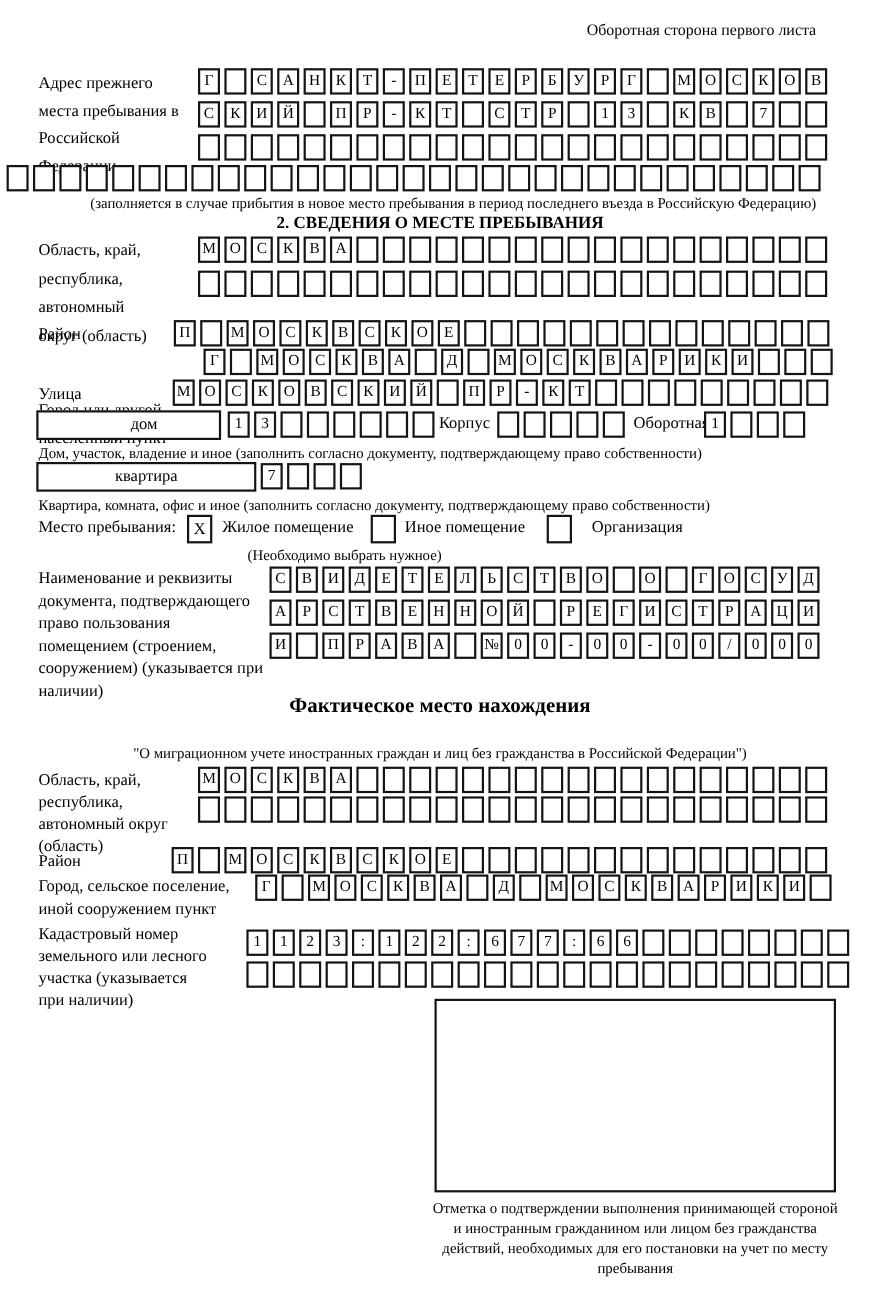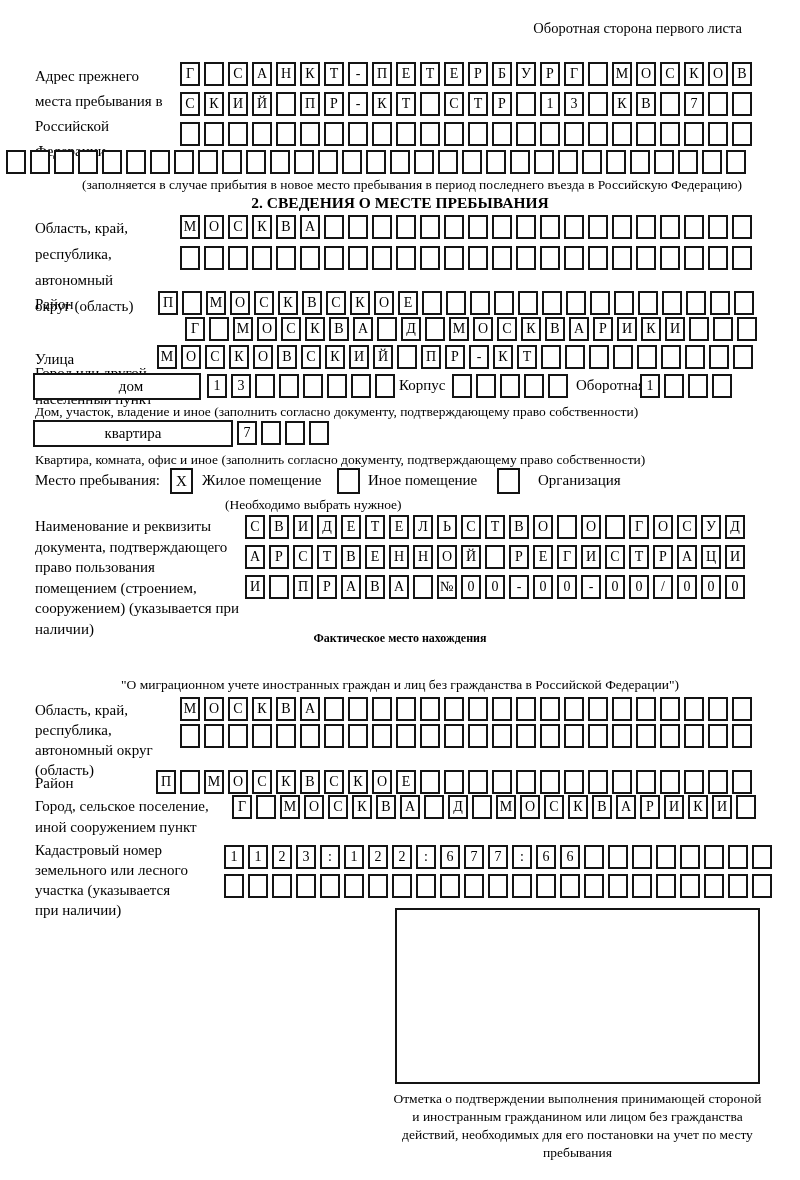--- a/index.html
+++ b/index.html
@@ -404,21 +404,21 @@
       <span class="cell">0</span>
       <span class="cell">-</span>
       <span class="cell">0</span>
       <span class="cell">0</span>
       <span class="cell">/</span>
       <span class="cell">0</span>
       <span class="cell">0</span>
       <span class="cell">0</span>
     </div>
 
-  <div class="abs center bold" style="top:631px;font-size:12px;">Фактическое место нахождения</div>
+  <div class="abs center bold" style="top:631px;font-size:19px;">Фактическое место нахождения</div>
   <div class="abs note center" style="top:677px;">"О миграционном учете иностранных граждан и лиц без гражданства в Российской Федерации")</div>
 
   <div class="abs lbl" style="left:35px;top:700px;width:128px;">Область, край, республика, автономный округ (область)</div>
   <div class="abs grid-row" style="left:180px;top:697px;">
       <span class="cell">М</span>
       <span class="cell">О</span>
       <span class="cell">С</span>
       <span class="cell">К</span>
       <span class="cell">В</span>
       <span class="cell">А</span>

